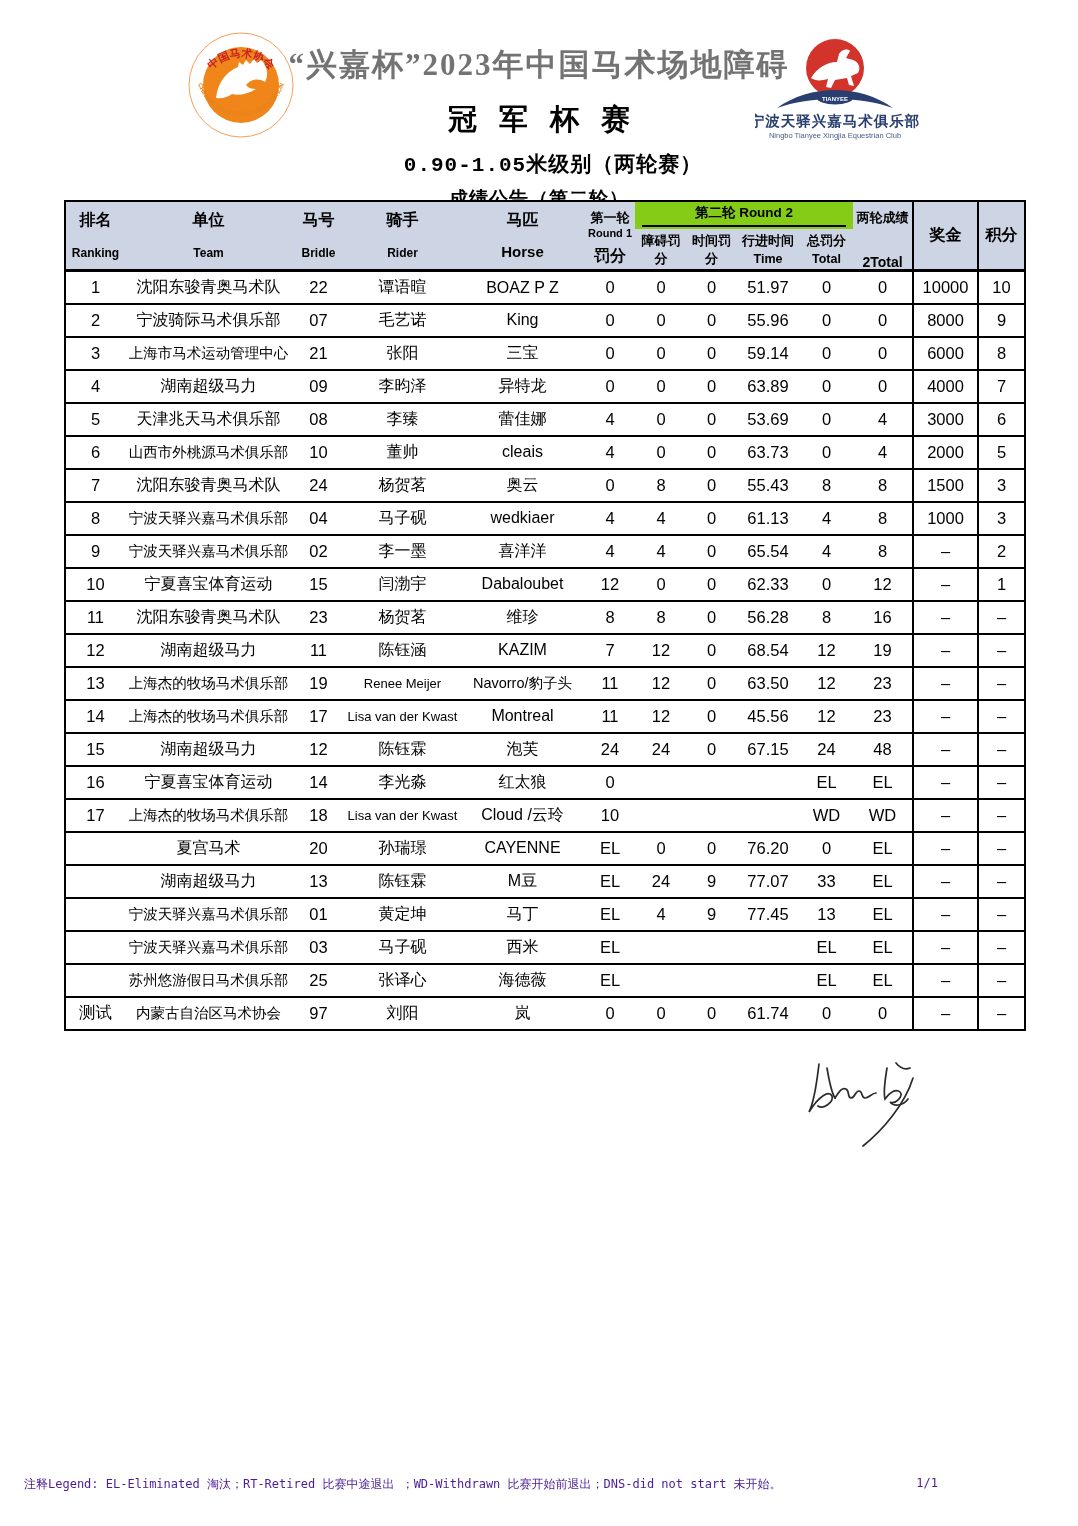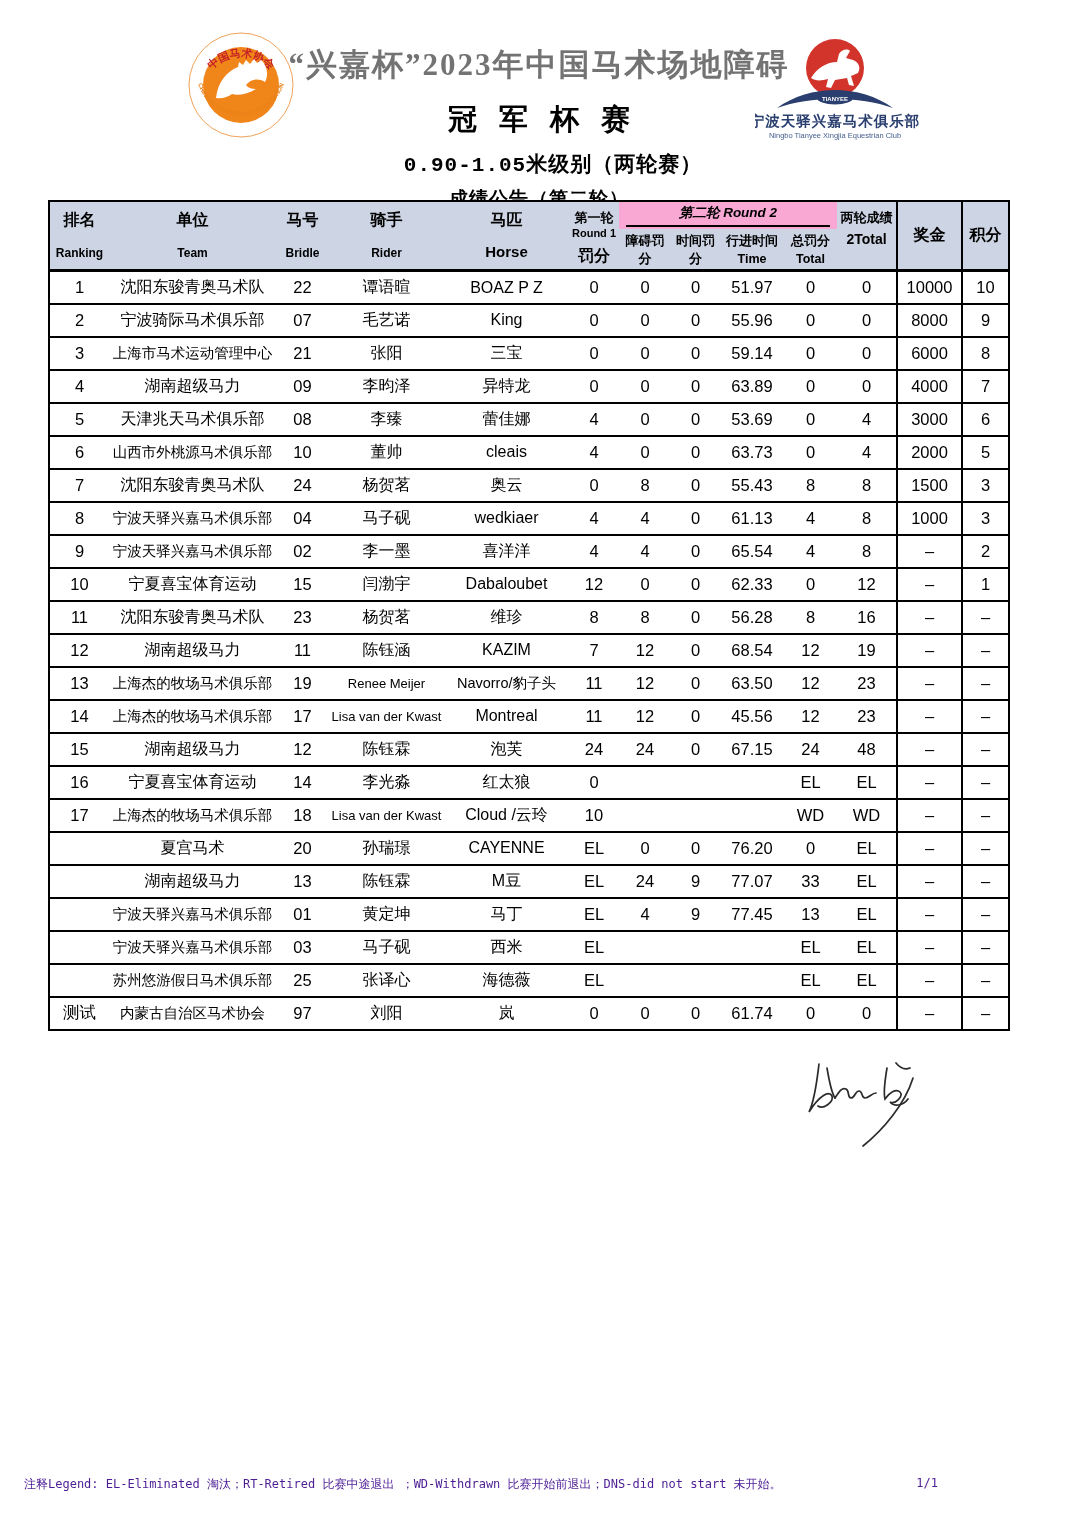--- a/index.html
+++ b/index.html
@@ -24,21 +24,21 @@
   }
   .title-3 {
     margin-top:10px; font-family:Liberation Mono, monospace;
     font-weight:700; font-size:21px; letter-spacing:1px;padding-left:28px;
   }
   .title-4 {
     margin-top:8px; font-family:"DejaVu Sans Mono","Liberation Sans",sans-serif;
     font-weight:700; font-size:19px; letter-spacing:1px;
   }
   
-  .results-wrap { position:absolute; left:48px; top:200px; width:1007px; }
+  .results-wrap { position:absolute; left:64px; top:200px; width:1007px; }
   table.results {
     width:960px; table-layout:fixed; border-collapse:collapse;
     border:2px solid #000;
   }
   table.results th, table.results td {
     border-top:2px solid #000; border-bottom:2px solid #000;
     text-align:center; vertical-align:middle; overflow:hidden; white-space:nowrap;
   }
   thead th { background:#cdd4e3; font-weight:700; padding:2px 0; }
   thead tr.h-top th { border-bottom:none; }
@@ -159,26 +159,26 @@
               <span class="hz-cn" style="font-size:15px">Horse</span>
             </div>
           </th>
           <th rowspan="2" style="background: rgb(205, 212, 227);">
             <div class="hdr-stack" style="justify-content:flex-start;gap:1px">
               <span class="hz-cn-sm">第一轮</span>
               <span class="hz-en" style="font-size:11px">Round 1</span>
               <span class="hz-cn" style="margin-top:4px">罚分</span>
             </div>
           </th>
-          <th colspan="4" class="round2-group" style="background: #f9a8d4; font-style: italic;">
+          <th colspan="4" class="round2-group" style="background: #84cc16;">
             <div class="round2-label">第二轮  Round 2</div>
             <div class="round2-underline"></div>
           </th>
           <th rowspan="2" style="background: rgb(205, 212, 227);">
-            <div class="hdr-stack" style="justify-content:flex-start;gap:5px">
+            <div class="hdr-stack" style="justify-content:flex-start;gap:28px">
               <span class="hz-cn-sm">两轮成绩</span>
               <span class="hz-en" style="font-size:14px">2Total</span>
             </div>
           </th>
           <th rowspan="2" class="col-prize" style="background: rgb(205, 212, 227);">
             <span class="hz-big">奖金</span>
           </th>
           <th rowspan="2" class="col-points" style="background: rgb(205, 212, 227);">
             <span class="hz-big">积分</span>
           </th>

